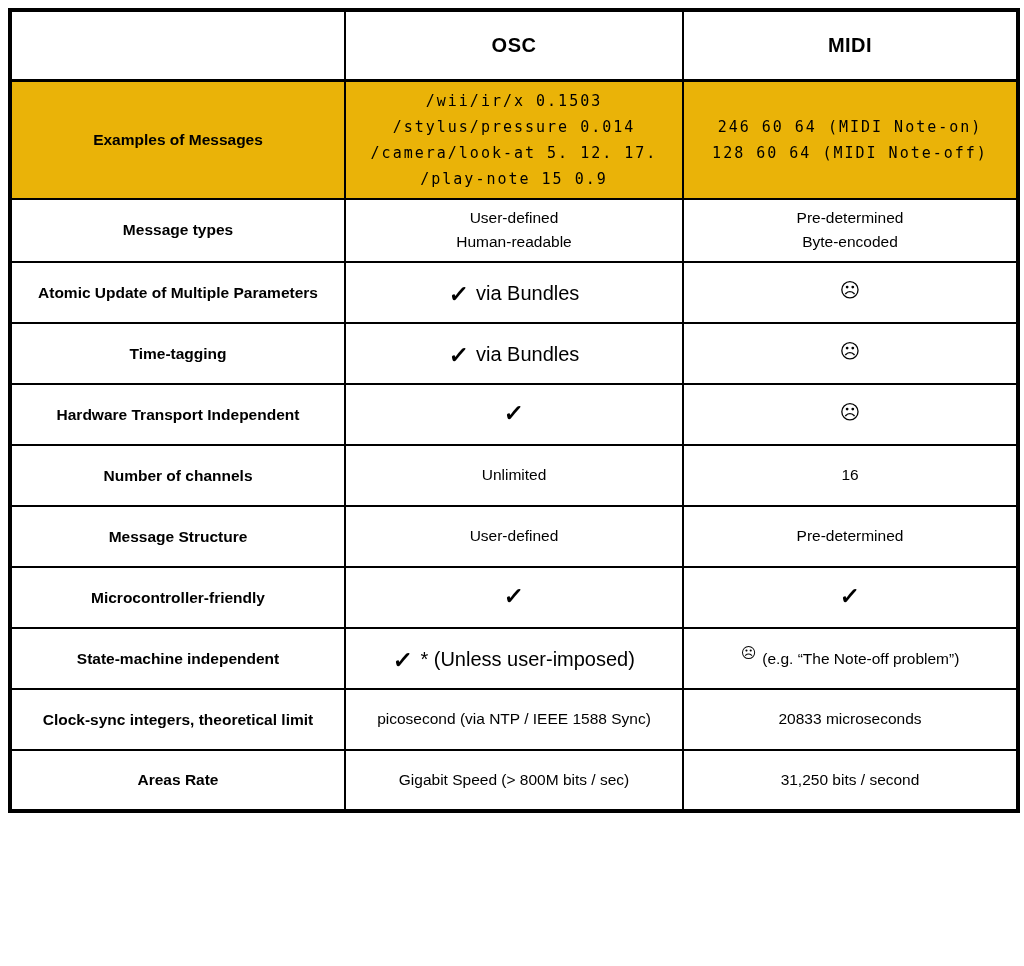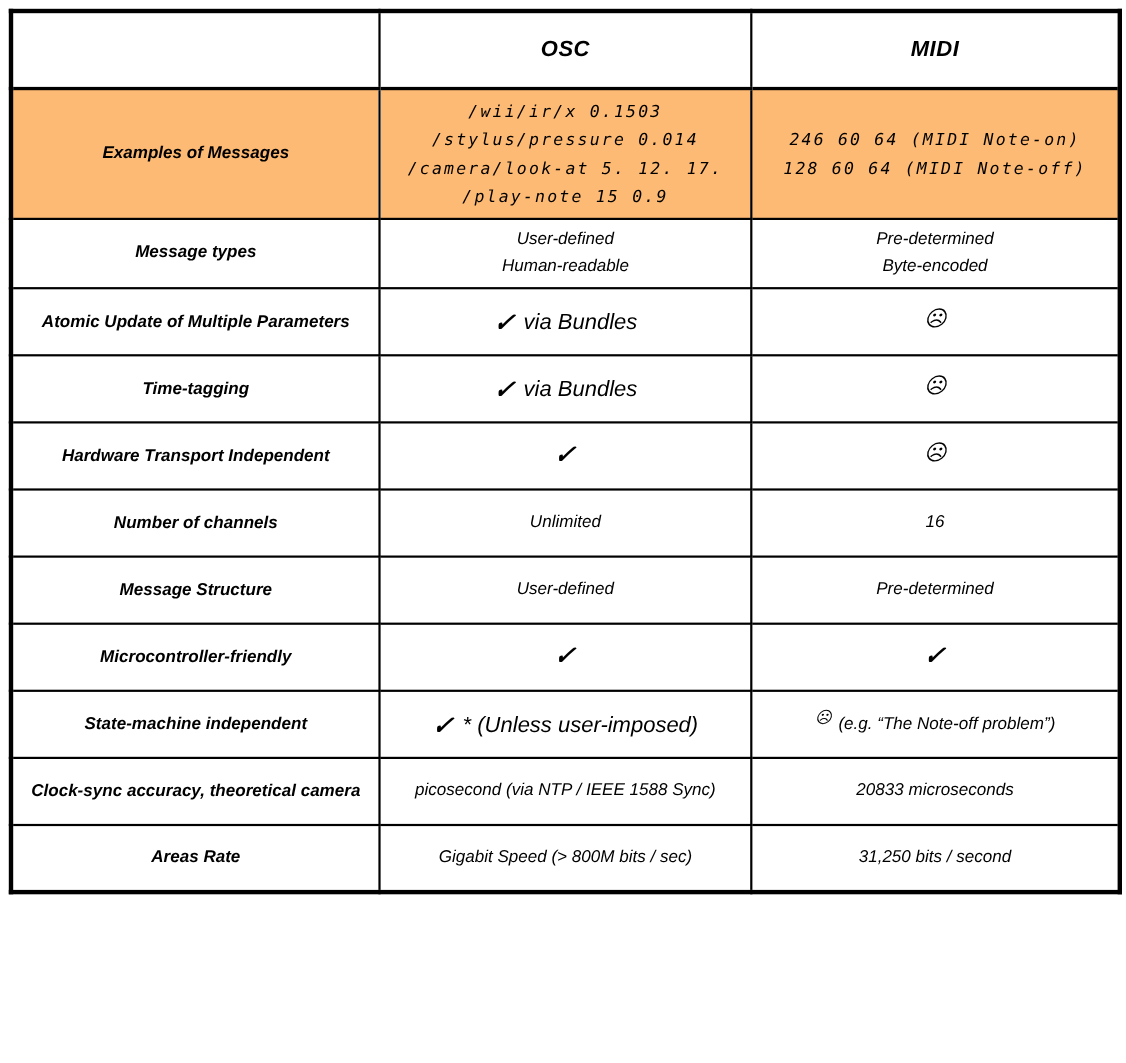--- a/index.html
+++ b/index.html
@@ -8,21 +8,20 @@
     width: 1024px;
     height: 966px;
     background: #ffffff;
     font-family: "Liberation Sans", sans-serif;
     color: #000000;
   }
   .page {
     position: relative;
     width: 863px;
     height: 966px;
-    font-style: italic;
   }
   table.cmp {
     position: absolute;
     left: 8px;
     top: 8px;
     width: 1008px;
     border-collapse: collapse;
     table-layout: fixed;
     border: 4px solid #000000;
   }
@@ -45,21 +44,21 @@
   }
   td.label {
     font-weight: bold;
     font-size: 15.5px;
     line-height: 1.4;
   }
   td.val {
     font-size: 15.5px;
     line-height: 1.6;
   }
-  tr.highlight td { background: #fdba74; }
+  tr.highlight td { background: #eab308; }
 
   td.mono {
     font-family: "DejaVu Sans Mono", monospace;
     font-size: 15px;
     letter-spacing: 2px;
     text-align: left;
     padding-left: 10px;
     padding-right: 4px;
   }
   .mline {
@@ -195,21 +194,21 @@
         <td class="val">
           <span class="check">✓</span><span class="after-check">* (Unless user-imposed)</span>
         </td>
         <td class="val">
           <span class="frown frown-sm">☹</span><span class="note-text">(e.g. “The Note-off problem”)</span>
         </td>
       </tr>
 
 
       <tr>
-        <td class="label">Clock-sync accuracy, theoretical camera</td>
+        <td class="label">Clock-sync integers, theoretical limit</td>
         <td class="val">picosecond (via NTP / IEEE 1588 Sync)</td>
         <td class="val">20833 microseconds</td>
       </tr>
 
       <tr>
         <td class="label">Areas Rate</td>
         <td class="val">Gigabit Speed (&gt; 800M bits / sec)</td>
         <td class="val">31,250 bits / second</td>
       </tr>
 

